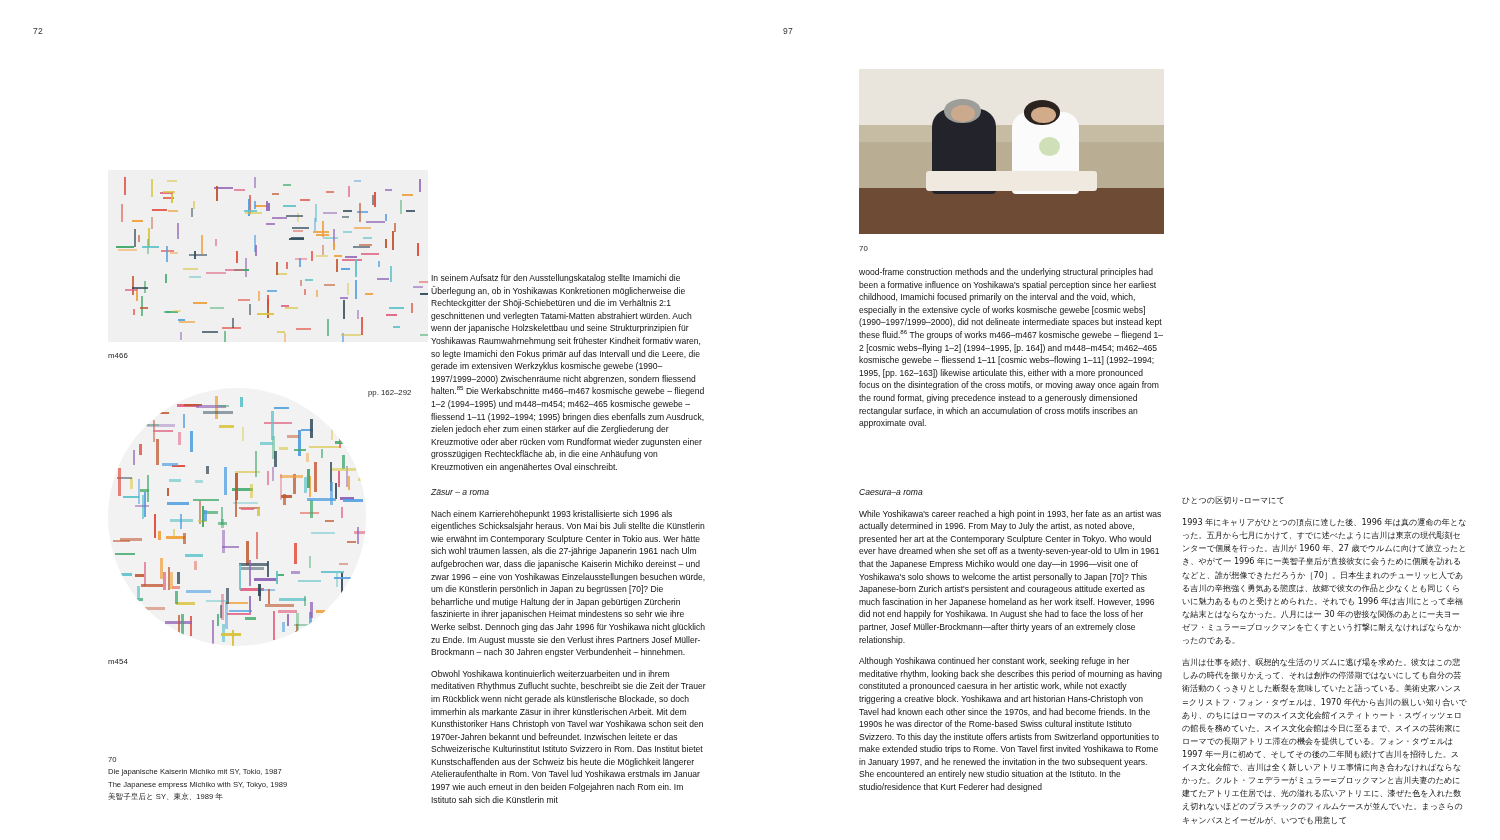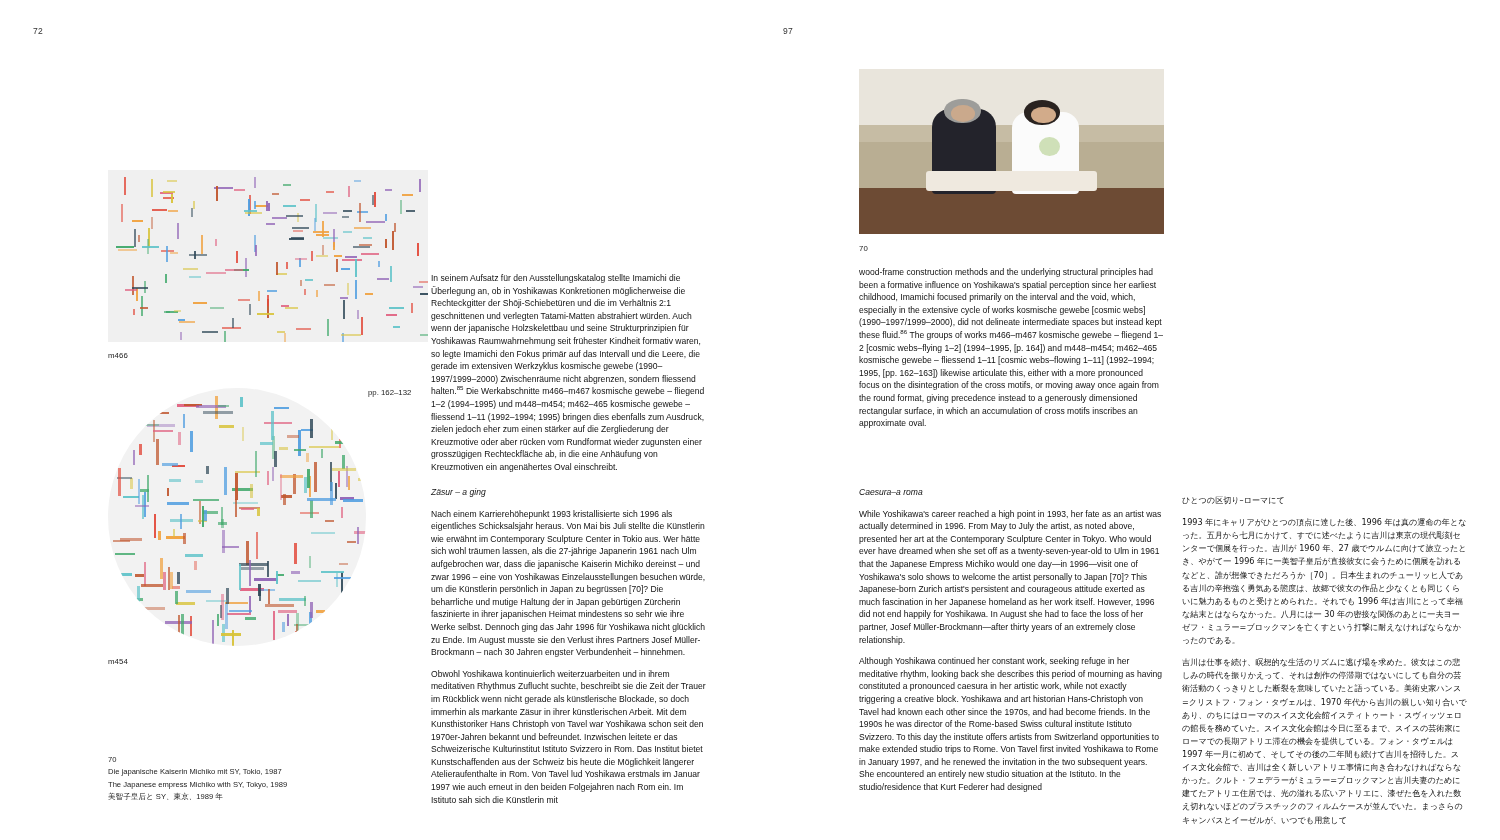--- a/index.html
+++ b/index.html
@@ -525,35 +525,35 @@
       <div style="position: absolute; left: 4.03631px; top: 234.016px; background: rgb(143, 97, 181); opacity: 0.75; width: 2.5px; height: 12.6449px;"></div>
       <div style="position: absolute; left: 59.5986px; top: 178.958px; background: rgb(192, 86, 46); opacity: 0.7; width: 2.5px; height: 23.4241px;"></div>
       <div style="position: absolute; left: 224.883px; top: 17.0698px; background: rgb(192, 86, 46); opacity: 0.9; width: 22.7291px; height: 2.5px;"></div>
       <div style="position: absolute; left: 55.2807px; top: 237.784px; background: rgb(95, 195, 201); opacity: 0.54; width: 2.5px; height: 18.2036px;"></div>
       <div style="position: absolute; left: 212.758px; top: 61.0129px; background: rgb(63, 168, 106); opacity: 0.62; width: 2.5px; height: 8.79493px;"></div>
       <div style="position: absolute; left: 146.578px; top: 63.3783px; background: rgb(63, 168, 106); opacity: 0.6; width: 2.5px; height: 25.598px;"></div>
       <div style="position: absolute; left: 136.611px; top: 229.346px; background: rgb(63, 168, 106); opacity: 0.8; width: 11.5166px; height: 2.5px;"></div>
     </div>
   <div class="fig-caption" id="cap-m454">m454</div>
 
-  <div class="pp-ref">pp. 162–132</div>
+  <div class="pp-ref">pp. 162–292</div>
 
   <div class="caption-block">
     <span class="num">70</span>
     <span>Die japanische Kaiserin Michiko mit SY, Tokio, 1987</span><br>
     <span>The Japanese empress Michiko with SY, Tokyo, 1989</span><br>
     <span>美智子皇后と SY、東京、1989 年</span>
   </div>
 
   <div class="col col-de-1">
     <p><span>In seinem Aufsatz für den Ausstellungskatalog stellte Imamichi die Überlegung an, ob in Yoshikawas Konkretionen möglicherweise die Rechteckgitter der Shōji-Schiebetüren und die im Verhältnis 2:1 geschnittenen und verlegten Tatami-Matten abstrahiert würden. Auch wenn der japanische Holzskelettbau und seine Strukturprinzipien für Yoshikawas Raumwahrnehmung seit frühester Kindheit formativ waren, so legte Imamichi den Fokus primär auf das Intervall und die Leere, die gerade im extensiven Werkzyklus kosmische gewebe (1990–1997/1999–2000) Zwischenräume nicht abgrenzen, sondern fliessend halten.</span><sup>85</sup><span> Die Werkabschnitte m466–m467 kosmische gewebe – fliegend 1–2 (1994–1995) und m448–m454; m462–465 kosmische gewebe – fliessend 1–11 (1992–1994; 1995) bringen dies ebenfalls zum Ausdruck, zielen jedoch eher zum einen stärker auf die Zergliederung der Kreuzmotive oder aber rücken vom Rundformat wieder zugunsten einer grosszügigen Rechteckfläche ab, in die eine Anhäufung von Kreuzmotiven ein angenähertes Oval einschreibt.</span></p>
   </div>
 
   <div class="col col-de-2">
-    <p class="subhead">Zäsur – a ging</p>
+    <p class="subhead">Zäsur – a roma</p>
     <p>Nach einem Karrierehöhepunkt 1993 kristallisierte sich 1996 als eigentliches Schicksalsjahr heraus. Von Mai bis Juli stellte die Künstlerin wie erwähnt im Contemporary Sculpture Center in Tokio aus. Wer hätte sich wohl träumen lassen, als die 27-jährige Japanerin 1961 nach Ulm aufgebrochen war, dass die japanische Kaiserin Michiko dereinst – und zwar 1996 – eine von Yoshikawas Einzelausstellungen besuchen würde, um die Künstlerin persönlich in Japan zu begrüssen [70]? Die beharrliche und mutige Haltung der in Japan gebürtigen Zürcherin faszinierte in ihrer japanischen Heimat mindestens so sehr wie ihre Werke selbst. Dennoch ging das Jahr 1996 für Yoshikawa nicht glücklich zu Ende. Im August musste sie den Verlust ihres Partners Josef Müller-Brockmann – nach 30 Jahren engster Verbundenheit – hinnehmen.</p>
     <p>Obwohl Yoshikawa kontinuierlich weiterzuarbeiten und in ihrem meditativen Rhythmus Zuflucht suchte, beschreibt sie die Zeit der Trauer im Rückblick wenn nicht gerade als künstlerische Blockade, so doch immerhin als markante Zäsur in ihrer künstlerischen Arbeit. Mit dem Kunsthistoriker Hans Christoph von Tavel war Yoshikawa schon seit den 1970er-Jahren bekannt und befreundet. Inzwischen leitete er das Schweizerische Kulturinstitut Istituto Svizzero in Rom. Das Institut bietet Kunstschaffenden aus der Schweiz bis heute die Möglichkeit längerer Atelieraufenthalte in Rom. Von Tavel lud Yoshikawa erstmals im Januar 1997 wie auch erneut in den beiden Folgejahren nach Rom ein. Im Istituto sah sich die Künstlerin mit</p>
   </div>
 
   <div class="photo">
     <div class="ph-wall"></div>
     <div class="ph-sofa"></div>
     <div class="ph-sofa2"></div>
     <div class="ph-floor"></div>
     <div class="ph-p1"></div>

